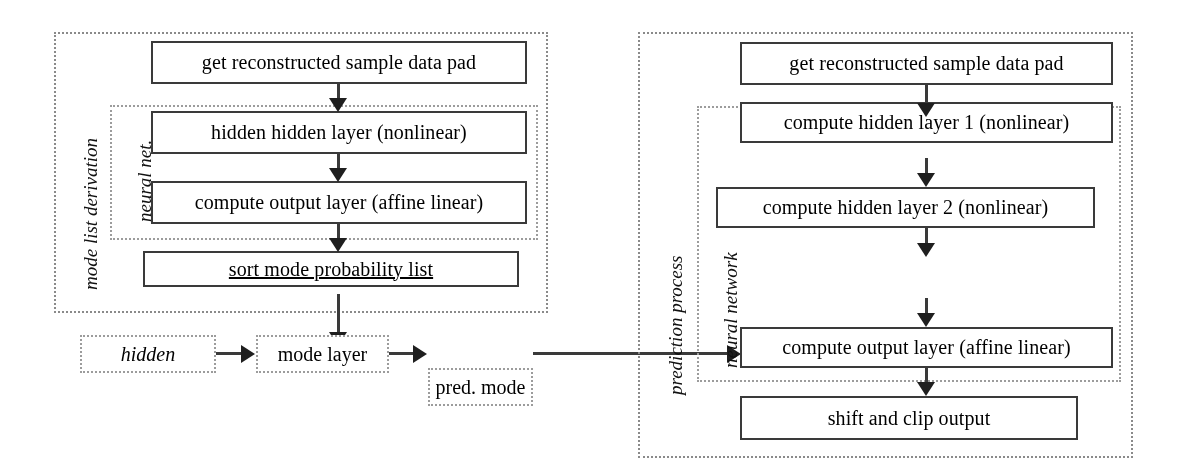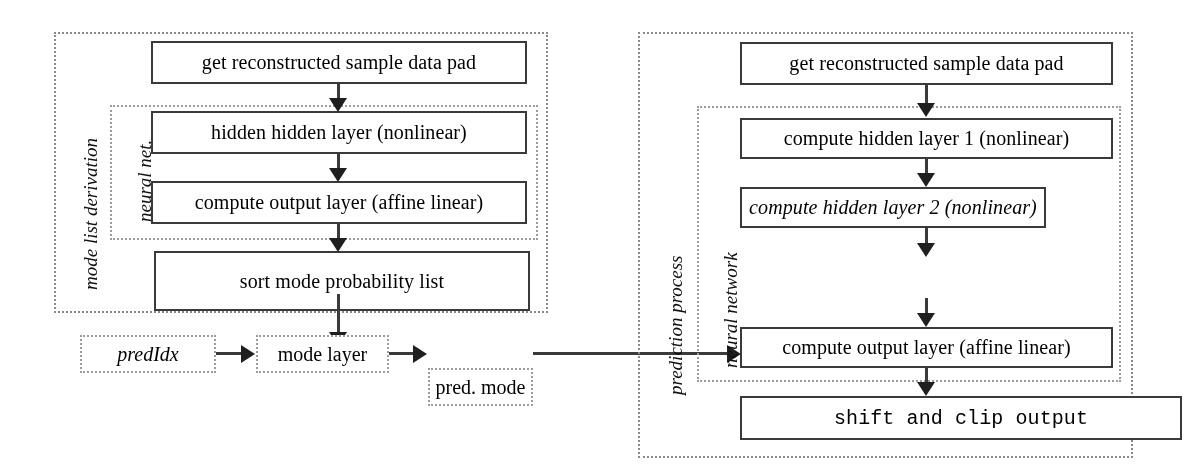--- a/index.html
+++ b/index.html
@@ -99,35 +99,35 @@
   <div class="subpanel" style="left:110px;top:105px;width:428px;height:135px;"></div>
 
   <div class="vlabel" style="left:134px;top:222px;">neural net.</div>
 
   <div class="box" style="left:151px;top:41px;width:376px;height:43px;">get reconstructed sample data pad</div>
 
   <div class="box" style="left:151px;top:111px;width:376px;height:43px;">hidden hidden layer (nonlinear)</div>
 
   <div class="box" style="left:151px;top:181px;width:376px;height:43px;">compute output layer (affine linear)</div>
 
-  <div class="box" style="left:154px;top:251px;width:376px;height:60px;">sort mode probability list</div>
+  <div class="box" style="left:143px;top:251px;width:376px;height:36px;text-decoration:underline;">sort mode probability list</div>
 
   <div class="vline" style="left:337px;top:84px;height:18px;"></div>
   <div class="arrow-down" style="left:329px;top:98px;"></div>
 
   <div class="vline" style="left:337px;top:154px;height:18px;"></div>
   <div class="arrow-down" style="left:329px;top:168px;"></div>
 
   <div class="vline" style="left:337px;top:224px;height:18px;"></div>
   <div class="arrow-down" style="left:329px;top:238px;"></div>
 
   <div class="vline" style="left:337px;top:294px;height:42px;"></div>
   <div class="arrow-down" style="left:329px;top:332px;"></div>
 
-  <div class="dbox italic" style="left:80px;top:335px;width:136px;height:38px;">predIdx</div>
+  <div class="dbox italic" style="left:80px;top:335px;width:136px;height:38px;">hidden</div>
 
   <div class="dbox" style="left:256px;top:335px;width:133px;height:38px;">mode layer</div>
 
   <div class="dbox" style="left:428px;top:335px;width:105px;height:38px;margin-top:33px;">pred. mode</div>
 
   <div class="hline" style="left:216px;top:352px;width:26px;"></div>
   <div class="arrow-right" style="left:241px;top:345px;"></div>
 
   <div class="hline" style="left:389px;top:352px;width:25px;"></div>
   <div class="arrow-right" style="left:413px;top:345px;"></div>
@@ -138,28 +138,28 @@
   <div class="panel" style="left:638px;top:32px;width:495px;height:426px;"></div>
 
   <div class="vlabel" style="left:665px;top:395px;">prediction process</div>
 
   <div class="subpanel" style="left:697px;top:106px;width:424px;height:276px;"></div>
 
   <div class="vlabel" style="left:720px;top:368px;">neural network</div>
 
   <div class="box" style="left:740px;top:42px;width:373px;height:43px;">get reconstructed sample data pad</div>
 
-  <div class="box" style="left:740px;top:118px;width:373px;height:41px;">compute hidden layer 1 (nonlinear)</div>
+  <div class="box" style="left:740px;top:102px;width:373px;height:41px;">compute hidden layer 1 (nonlinear)</div>
 
-  <div class="box" style="left:740px;top:187px;width:306px;height:41px;font-style:italic;">compute hidden layer 2 (nonlinear)</div>
+  <div class="box" style="left:716px;top:187px;width:379px;height:41px;">compute hidden layer 2 (nonlinear)</div>
 
 
   <div class="box" style="left:740px;top:327px;width:373px;height:41px;">compute output layer (affine linear)</div>
 
-  <div class="box" style="left:740px;top:396px;width:442px;height:44px;font-family:Liberation Mono, monospace;">shift and clip output</div>
+  <div class="box" style="left:740px;top:396px;width:338px;height:44px;">shift and clip output</div>
 
   <div class="vline" style="left:925px;top:85px;height:19px;"></div>
   <div class="arrow-down" style="left:917px;top:103px;"></div>
 
   <div class="vline" style="left:925px;top:158px;height:16px;"></div>
   <div class="arrow-down" style="left:917px;top:173px;"></div>
 
   <div class="vline" style="left:925px;top:228px;height:16px;"></div>
   <div class="arrow-down" style="left:917px;top:243px;"></div>
 

